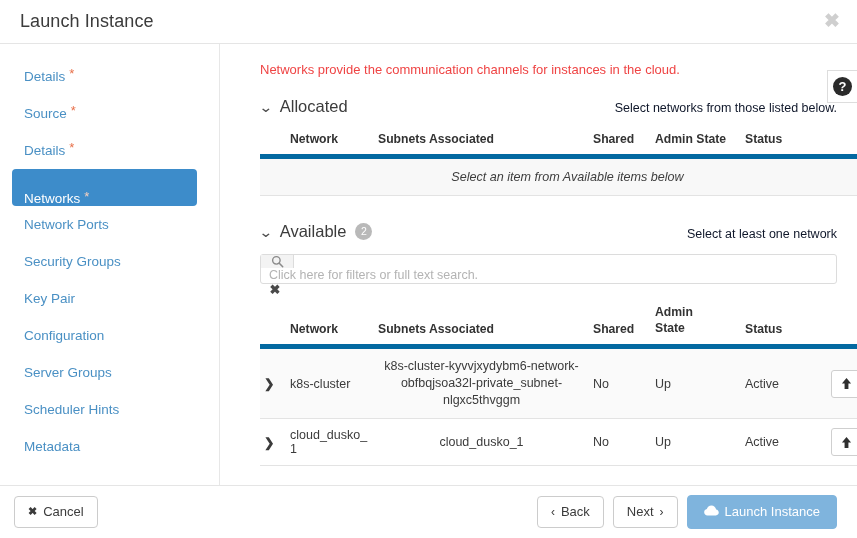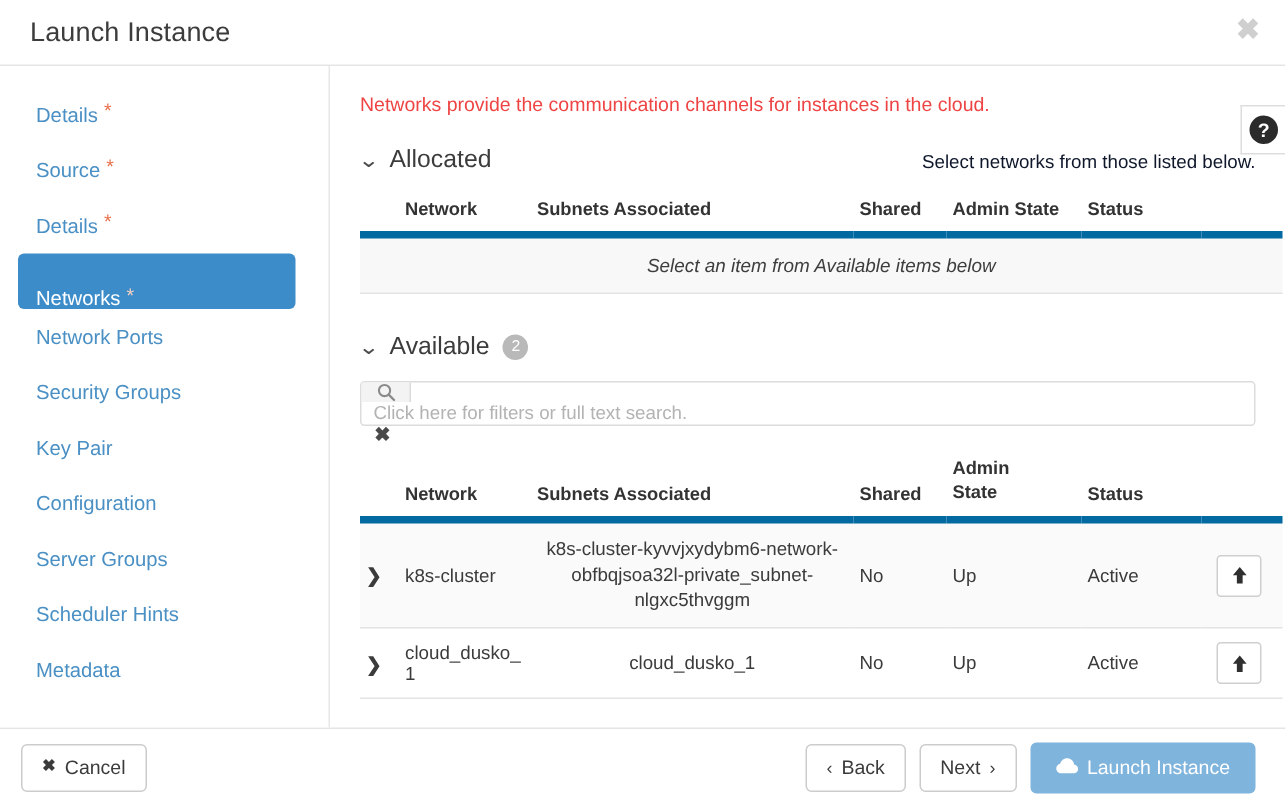--- a/index.html
+++ b/index.html
@@ -53,20 +53,21 @@
     font-weight: bold;
     cursor: pointer;
     font-family: "Liberation Sans", sans-serif;
   }
   
   .modal-body {
     flex: 1;
     display: flex;
     position: relative;
     overflow: hidden;
+    gap: 20px;
   }
   .sidebar {
     width: 220px;
     min-width: 220px;
     border-right: 1px solid #e7e7e7;
     padding-top: 14px;
     box-sizing: border-box;
     background: #ffffff;
   }
   .nav-item {
@@ -424,20 +425,21 @@
           <tr class="alloc-empty">
             <td colspan="7">Select an item from Available items below</td>
           </tr>
         </tbody>
       </table>
 
       <div class="section-head" style="margin-top:26px;">
         <span class="caret">⌄</span>
         <span class="section-title">Available</span>
         <span class="count-badge">2</span>
+        <span class="section-note">Select at least one network</span>
       </div>
 
       <div class="search-wrap">
         <div class="search-icon-box">
           <svg width="13" height="13" viewBox="0 0 16 16" aria-hidden="true">
             <circle cx="6.6" cy="6.6" r="4.6" fill="none" stroke="#8a8a8a" stroke-width="1.7"></circle>
             <line x1="10.2" y1="10.2" x2="14.4" y2="14.4" stroke="#8a8a8a" stroke-width="1.9" stroke-linecap="round"></line>
           </svg>
         </div>
         <input class="search-input" type="text" placeholder="Click here for filters or full text search." style="">

